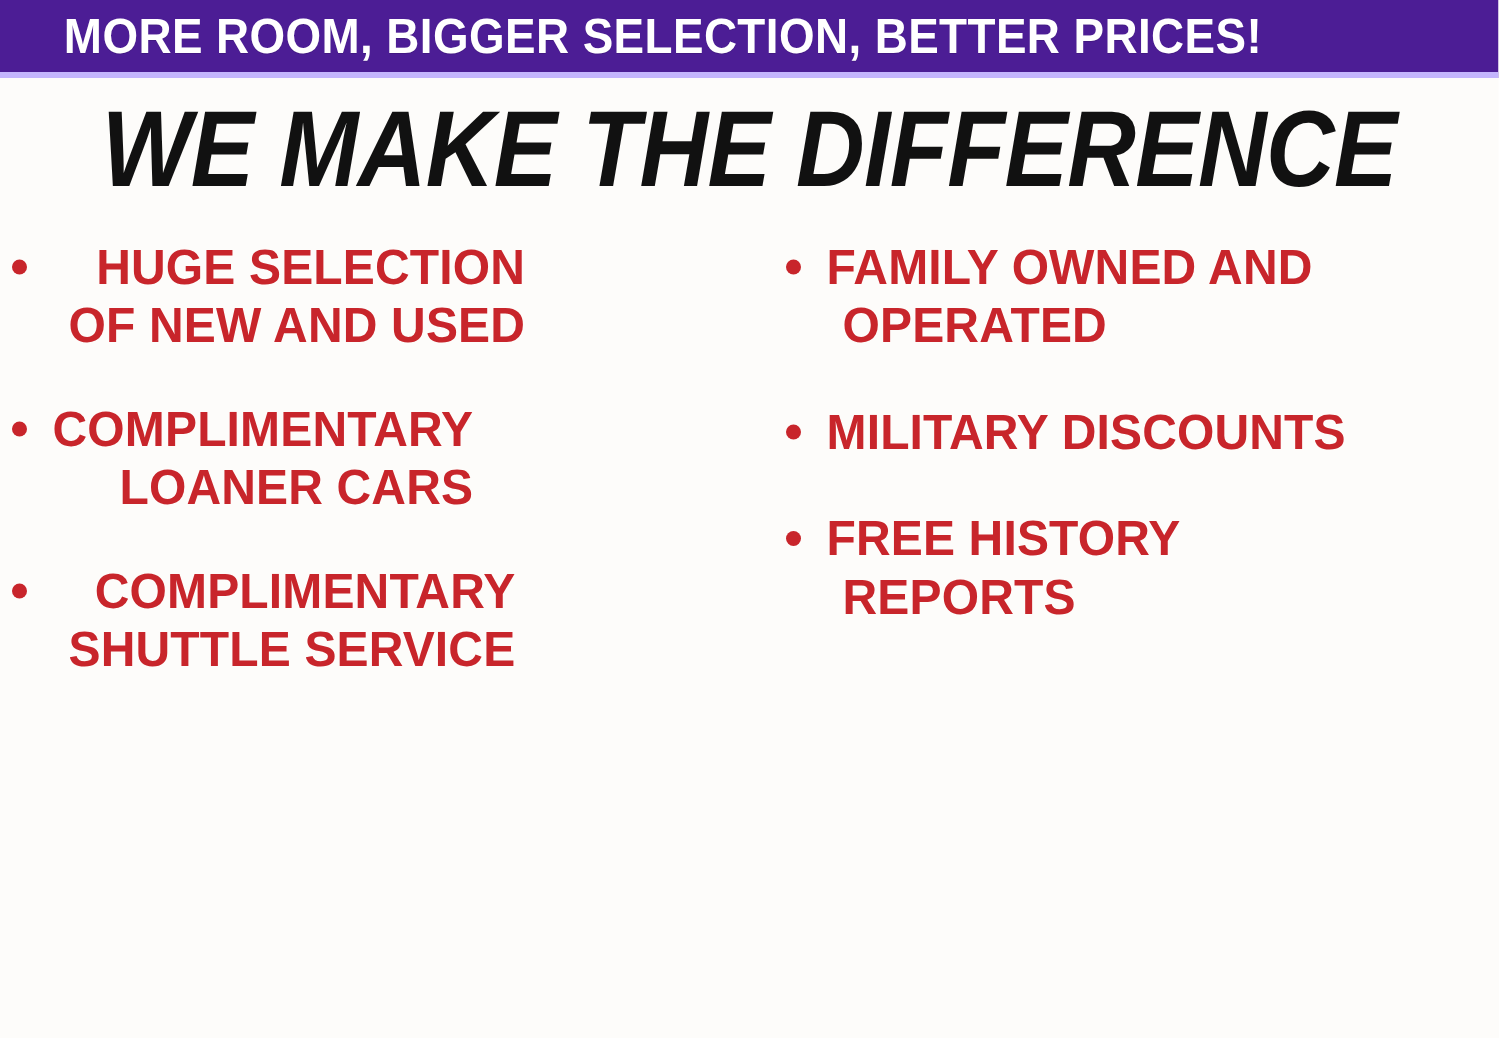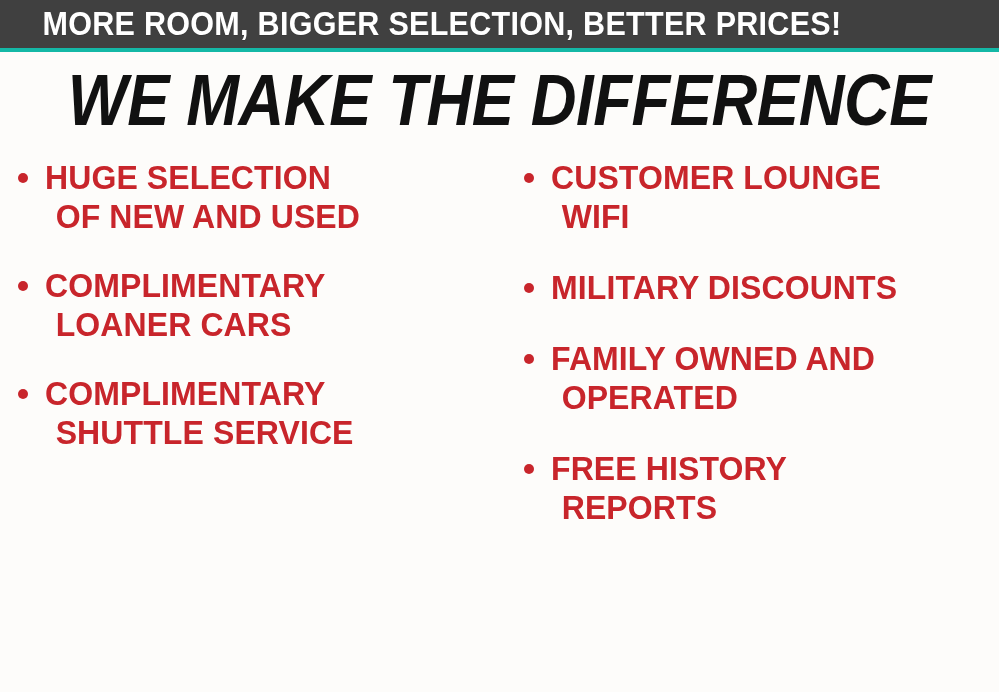--- a/index.html
+++ b/index.html
@@ -23,22 +23,22 @@
     overflow: hidden;
   }
 
   
   .banner {
     position: absolute;
     left: 0;
     top: 0;
     width: 999px;
     height: 52px;
-    background: #404040;
-    border-bottom: 4px solid #14b8a6;
+    background: #4c1d95;
+    border-bottom: 4px solid #c4b5fd;
     box-sizing: border-box;
     display: flex;
     align-items: center;
   }
   .banner-text {
     color: #ffffff;
     font-family: "Liberation Sans", sans-serif;
     font-weight: bold;
     font-size: 33px;
     line-height: 34px;
@@ -77,21 +77,22 @@
     width: 999px;
     height: 534px;
     display: flex;
     align-items: flex-start;
   }
   .col {
     box-sizing: border-box;
   }
   .col-left {
     width: 506px;
-    padding-left: 18px;
+    padding-left: 8px;
+    text-align: right;
   }
   .col-right {
     width: 493px;
     padding-left: 18px;
   }
 
   .bullet-item {
     display: flex;
     align-items: flex-start;
     margin-bottom: 30px;
@@ -163,46 +164,39 @@
           <span class="cont">SHUTTLE SERVICE</span>
         </div>
       </div>
 
     </div>
 
     <div class="col col-right">
 
 
 
-      <div class="bullet-item">
-        <span class="dot"></span>
-        <div class="bullet-text">
-          <span>CUSTOMER LOUNGE</span>
-          <span class="cont">WIFI</span>
-        </div>
-      </div>
-
-      <div class="bullet-item">
-        <span class="dot"></span>
-        <div class="bullet-text">
-          <span>MILITARY DISCOUNTS</span>
-        </div>
-      </div>
 
       <div class="bullet-item">
         <span class="dot"></span>
         <div class="bullet-text">
           <span>FAMILY OWNED AND</span>
           <span class="cont">OPERATED</span>
         </div>
       </div>
 
       <div class="bullet-item">
         <span class="dot"></span>
         <div class="bullet-text">
+          <span>MILITARY DISCOUNTS</span>
+        </div>
+      </div>
+
+      <div class="bullet-item">
+        <span class="dot"></span>
+        <div class="bullet-text">
           <span>FREE HISTORY</span>
           <span class="cont">REPORTS</span>
         </div>
       </div>
 
     </div>
 
   </div>
 
 </div>

